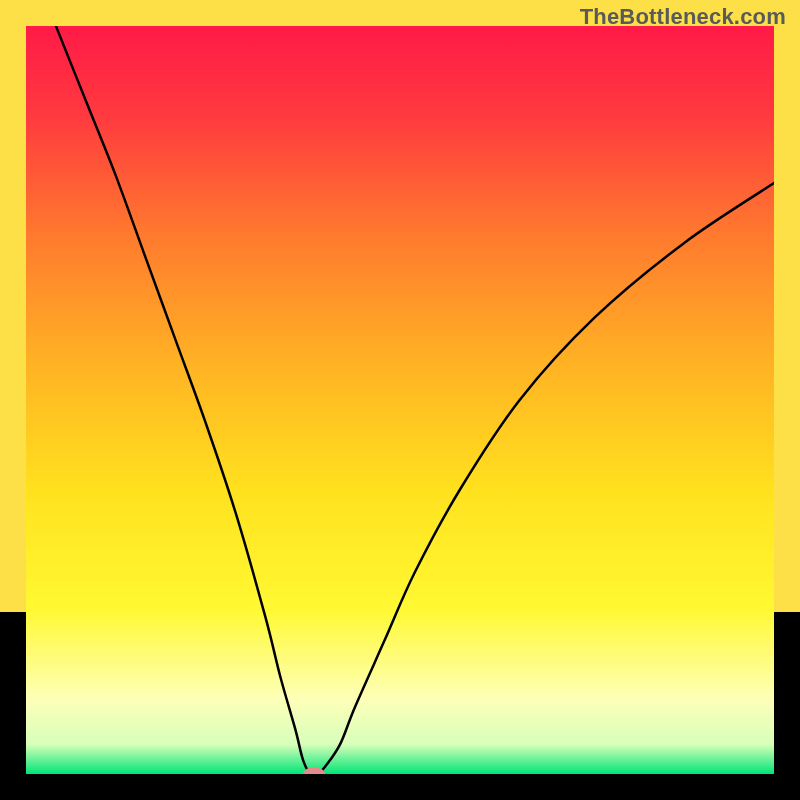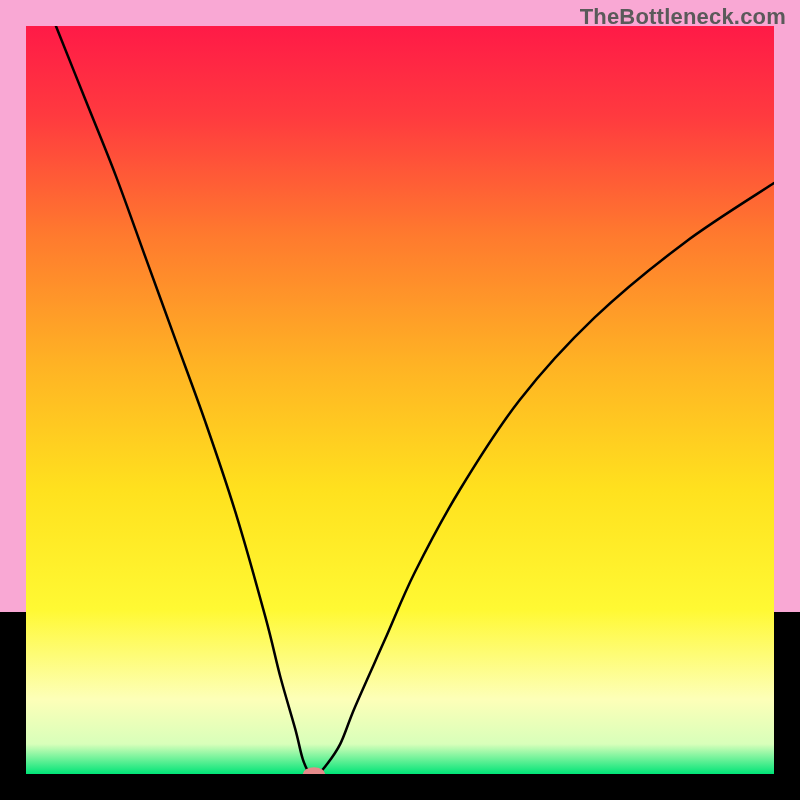--- a/index.html
+++ b/index.html
@@ -8,21 +8,21 @@
     width: 800px;
     height: 800px;
     overflow: hidden;
     background: #000;
     font-family: Arial, Helvetica, sans-serif;
   }
   .frame {
     position: relative;
     width: 800px;
     height: 612px;
-    background: #f9a8d4;
+    background: #fde047;
   }
   .watermark {
     position: absolute;
     top: 4px;
     right: 14px;
     font-size: 22px;
     font-weight: 600;
     color: #5a5a5a;
     letter-spacing: 0.2px;
     z-index: 30;

